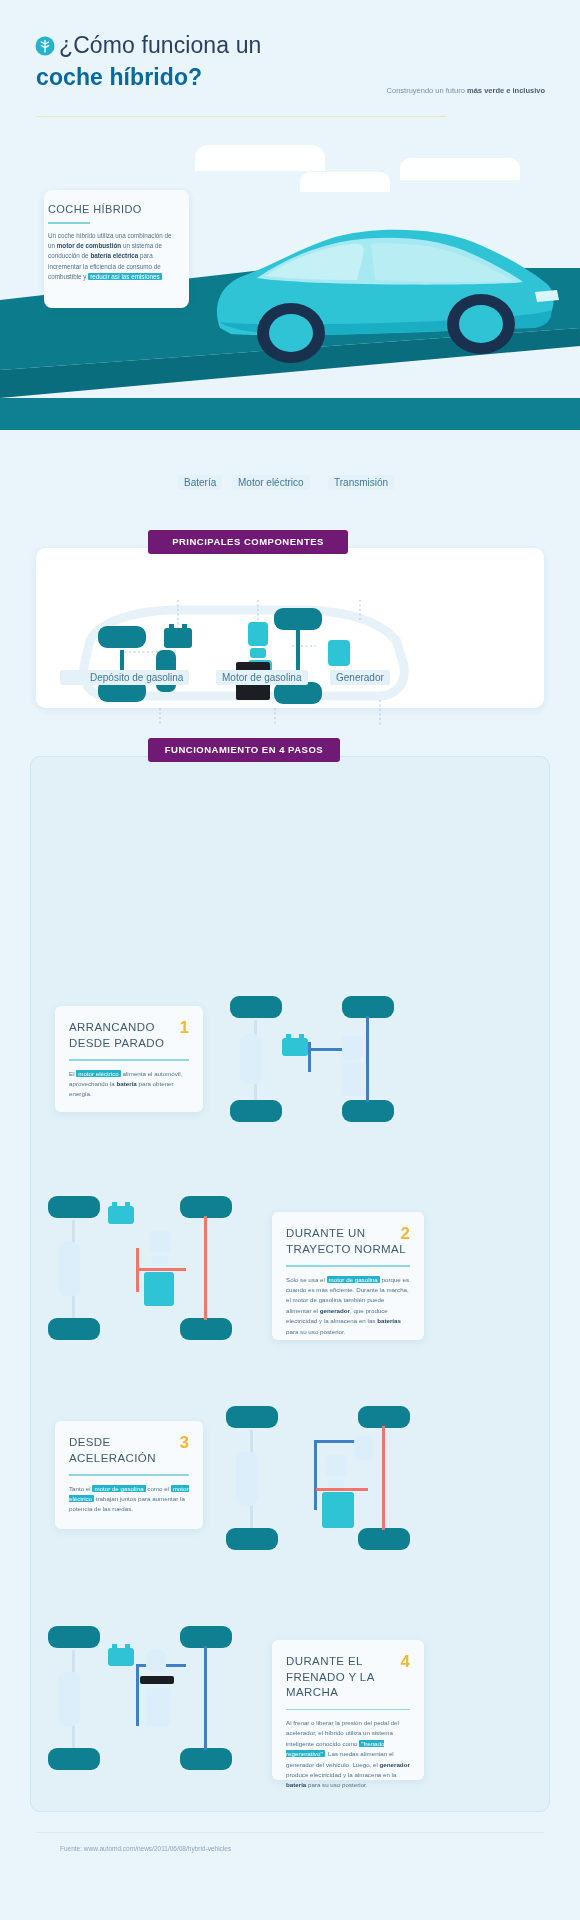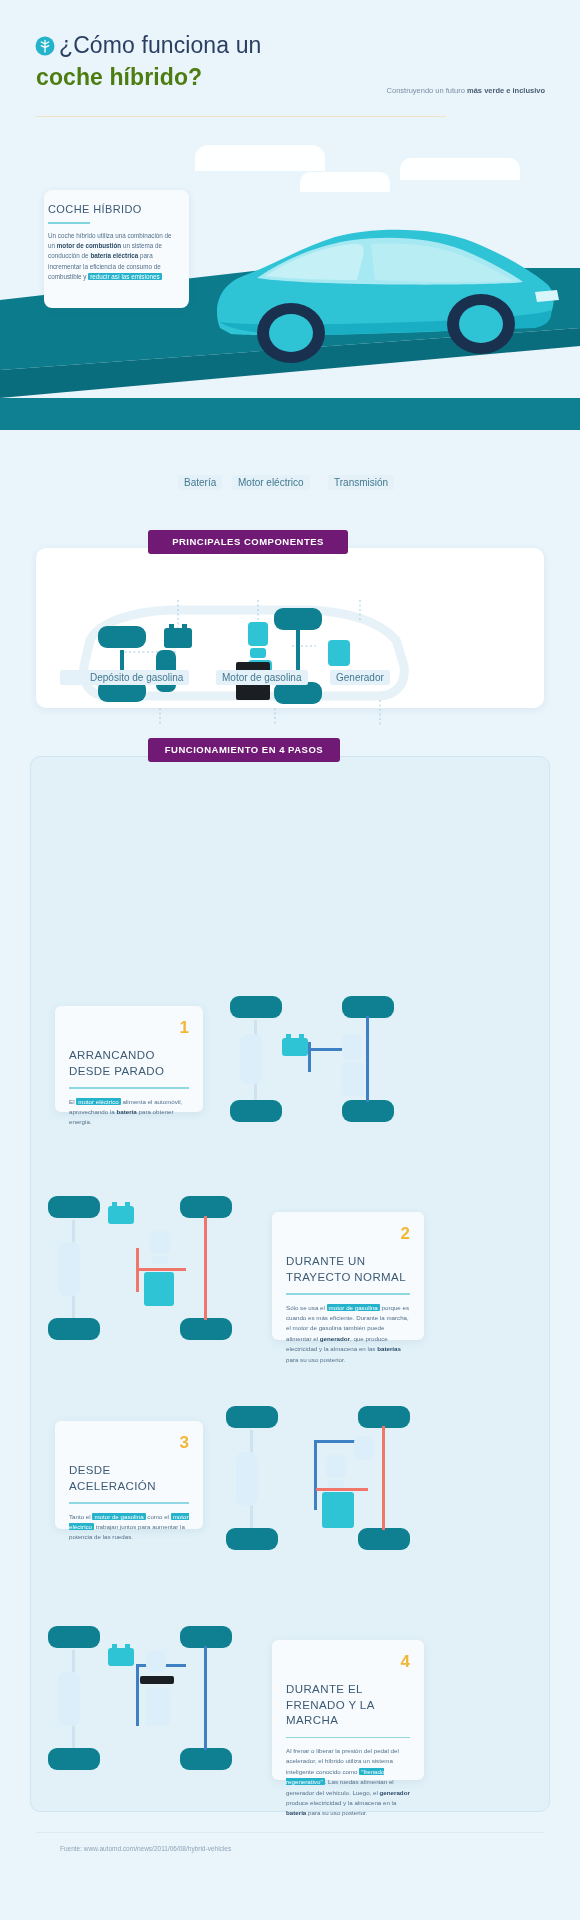--- a/index.html
+++ b/index.html
@@ -15,21 +15,21 @@
   
   .header { position:absolute; left:0; top:0; width:580px; height:120px; }
   .leaf-icon { position:absolute; left:35px; top:36px; width:20px; height:22px; }
   .title1 {
     position:absolute; left:59px; top:32px;
     font-size:23px; font-weight:400; color:#2b3f63; letter-spacing:.1px;
     white-space:nowrap;
   }
   .title2 {
     position:absolute; left:36px; top:64px;
-    font-size:23px; font-weight:bold; color:#4d7c0f; letter-spacing:.1px;
+    font-size:23px; font-weight:bold; color:#0369a1; letter-spacing:.1px;
     white-space:nowrap;
   }
   .tagline {
     position:absolute; right:35px; top:86px;
     font-size:7.5px; color:#7e8fa3; white-space:nowrap;
   }
   .tagline b { color:#4a5d72; }
   .rule {
     position:absolute; left:36px; top:116px; width:410px; height:1px;
     background:#f0e3c8;
@@ -76,21 +76,21 @@
     position:absolute; left:30px; top:756px; width:520px; height:1056px;
     background:#e2f1f8; border-radius:10px; border:1px solid #cfe6f1;
   }
 
   .step-card {
     position:absolute; background:#f7fbfe; border-radius:6px;
     box-shadow:0 2px 8px rgba(40,90,120,.09);
     padding:14px 14px 12px 14px;
   }
   .step-card h4 {
-    font-size:11.5px; font-weight:400; color:#3d5a74; letter-spacing:.4px; line-height:1.35;margin-top:28px;
+    font-size:11.5px; font-weight:400; color:#3d5a74; letter-spacing:.4px; line-height:1.35;
   }
   .step-card .divider { margin:8px 0 8px 0; width:100%; height:1.5px; background:#8fd8e2; }
   .step-card p { font-size:6.2px; line-height:1.68; color:#53708a; }
   .step-card b { color:#2a4a66; }
   .step-num {
     position:absolute; right:14px; top:12px;
     font-size:17px; font-weight:bold; color:#f2b736;
   }
 
   .footer-src {

